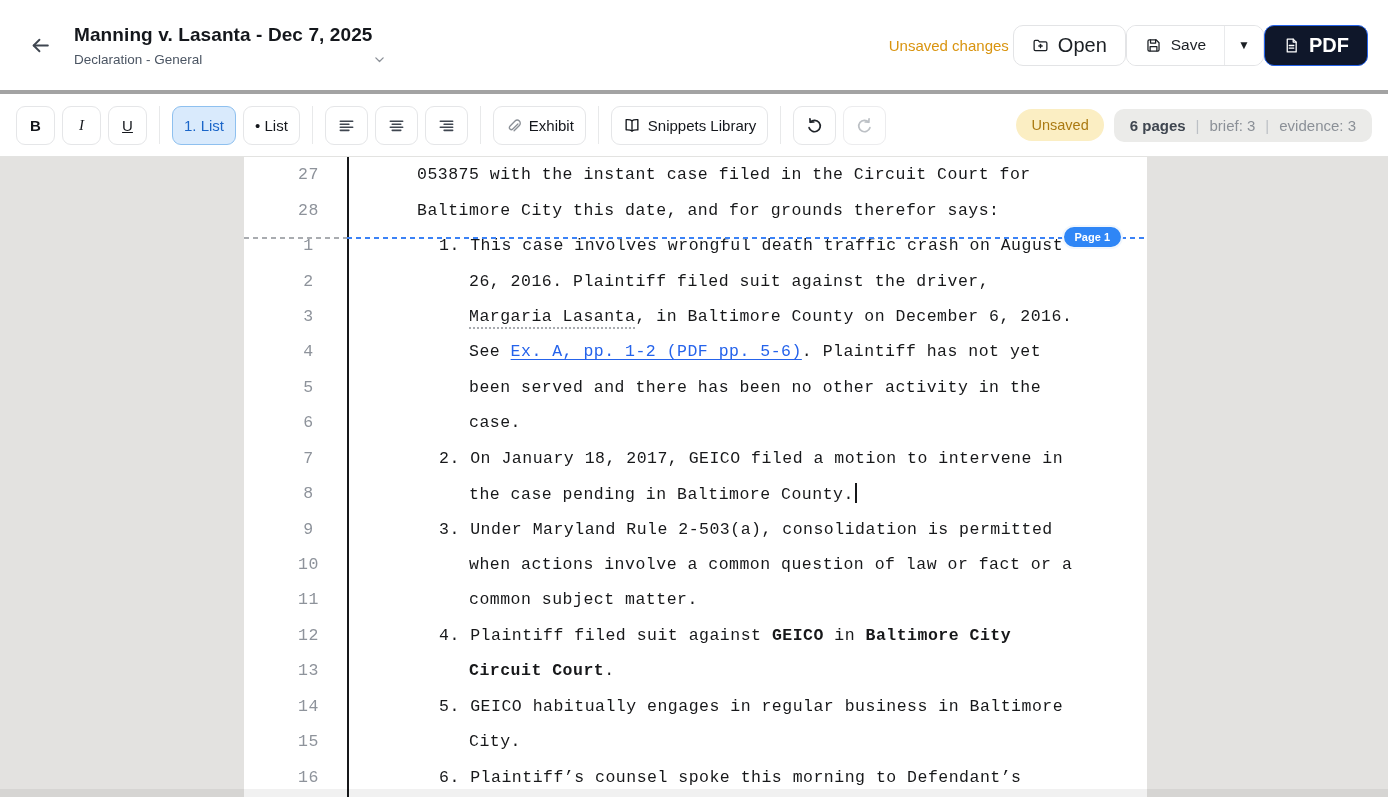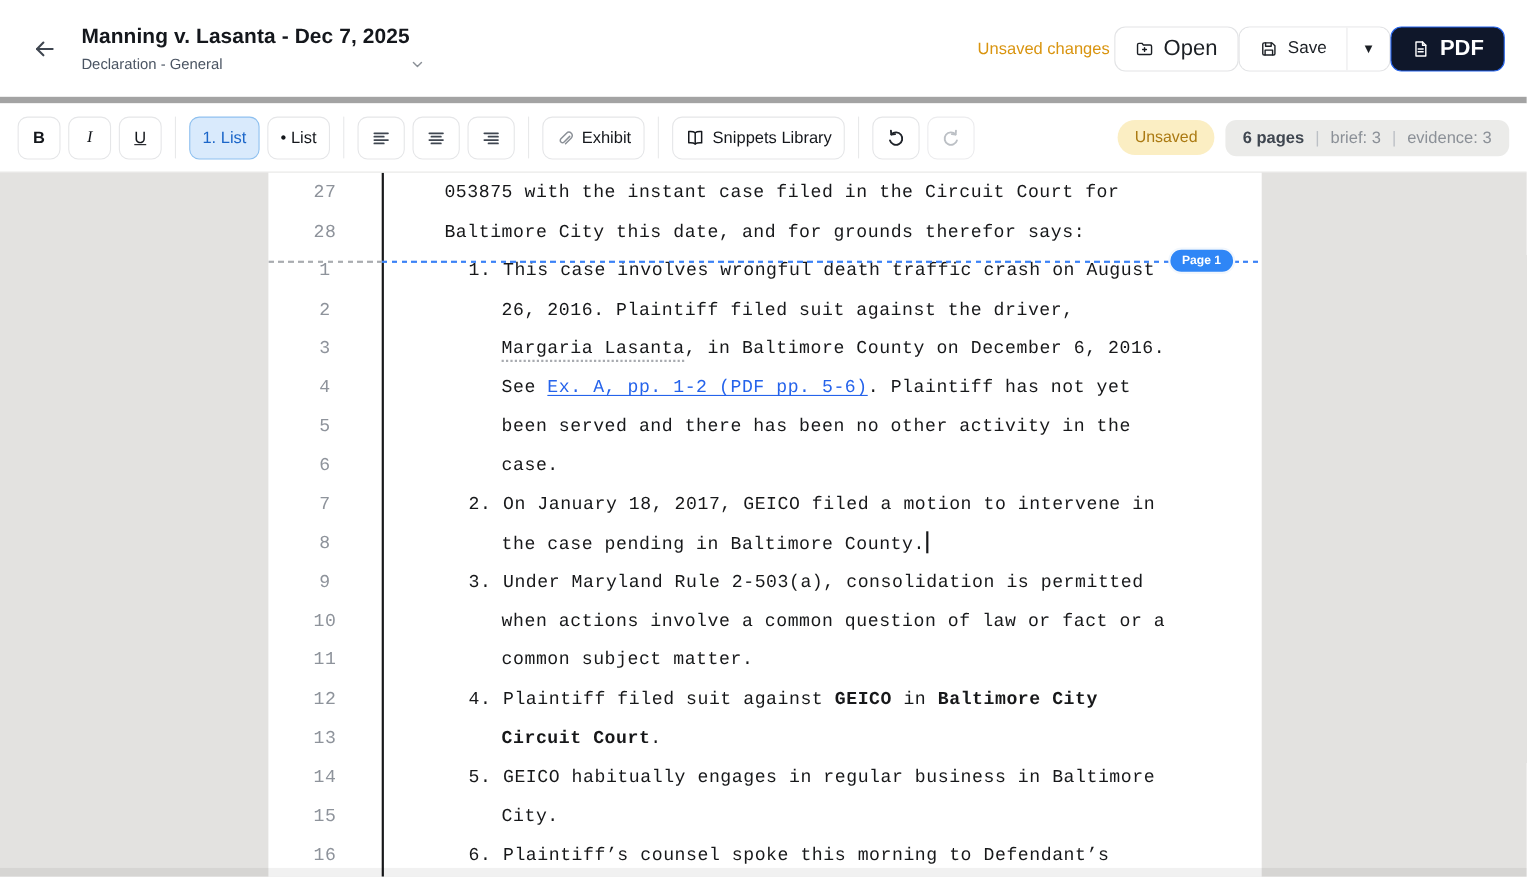--- a/index.html
+++ b/index.html
@@ -1,20 +1,20 @@
 <!DOCTYPE html>
 <html><head>
 <meta charset="utf-8">
 <style>
   * { margin:0; padding:0; box-sizing:border-box; }
   html,body { width:1388px; height:798px; overflow:hidden; background:#fff;
     font-family:"Liberation Sans", sans-serif; }
 
   
-  .header { height:94px; background:#fff; border-bottom:6px solid #a3a3a3;
+  .header { height:94px; background:#fff; border-bottom:4px solid #a3a3a3;
     display:flex; align-items:center; padding:0 20px; }
   .back-btn { width:40px; height:40px; border:none; background:transparent; cursor:pointer;
     display:flex; align-items:center; justify-content:center; color:#3f4650; }
   .title-block { margin-left:14px; display:flex; flex-direction:column; gap:6px; }
   .doc-title { font-size:19px; font-weight:700; color:#14171c; letter-spacing:.1px; }
   .doc-type { width:312px; display:flex; align-items:center; justify-content:space-between;
     background:transparent; border:none; cursor:pointer; color:#4b5563; font-size:13.5px; }
   .doc-type .chev { color:#8b9097; }
   .header-right { margin-left:auto; display:flex; align-items:center; gap:0; }
   .unsaved-text { color:#d9940f; font-size:15px; font-weight:500; margin-right:4px; }
@@ -49,21 +49,21 @@
     display:flex; align-items:flex-end; gap:10px; }
   .pages-pill .strong { color:#3f4650; font-weight:700; }
   .pages-pill .sep { color:#bcc0c5; }
   .pages-pill .dim { color:#8b9097; font-weight:500; }
 
   
   .main { position:relative; height:640px; background:#e3e2e0; }
   .sheet { position:absolute; left:244px; top:0; width:903px; height:100%;
     background:#fff; overflow:hidden; }
   .rule { position:absolute; left:103px; top:0; bottom:0; width:2px; background:#17181a; }
-  .doc-lines { position:absolute; inset:0; }
+  .doc-lines { position:absolute; inset:0;margin-left:13px; }
   .dl { height:35.45px; display:flex; align-items:center; white-space:nowrap; }
   .num { width:103px; flex:0 0 103px; text-align:center; color:#8e939b;
     font-family:"Liberation Mono", monospace; font-size:16.5px; letter-spacing:.5px; }
   .txt { font-family:"Liberation Mono", monospace; font-size:16.5px; letter-spacing:.5px;
     color:#17181a; white-space:pre; }
   .txt.flush { padding-left:57px; }
   .txt.marker { padding-left:79px; }
   .txt.cont { padding-left:109px; }
   .txt .b { font-weight:700; }
   .txt .link { color:#2563eb; text-decoration:underline; text-underline-offset:3px; cursor:pointer; }

